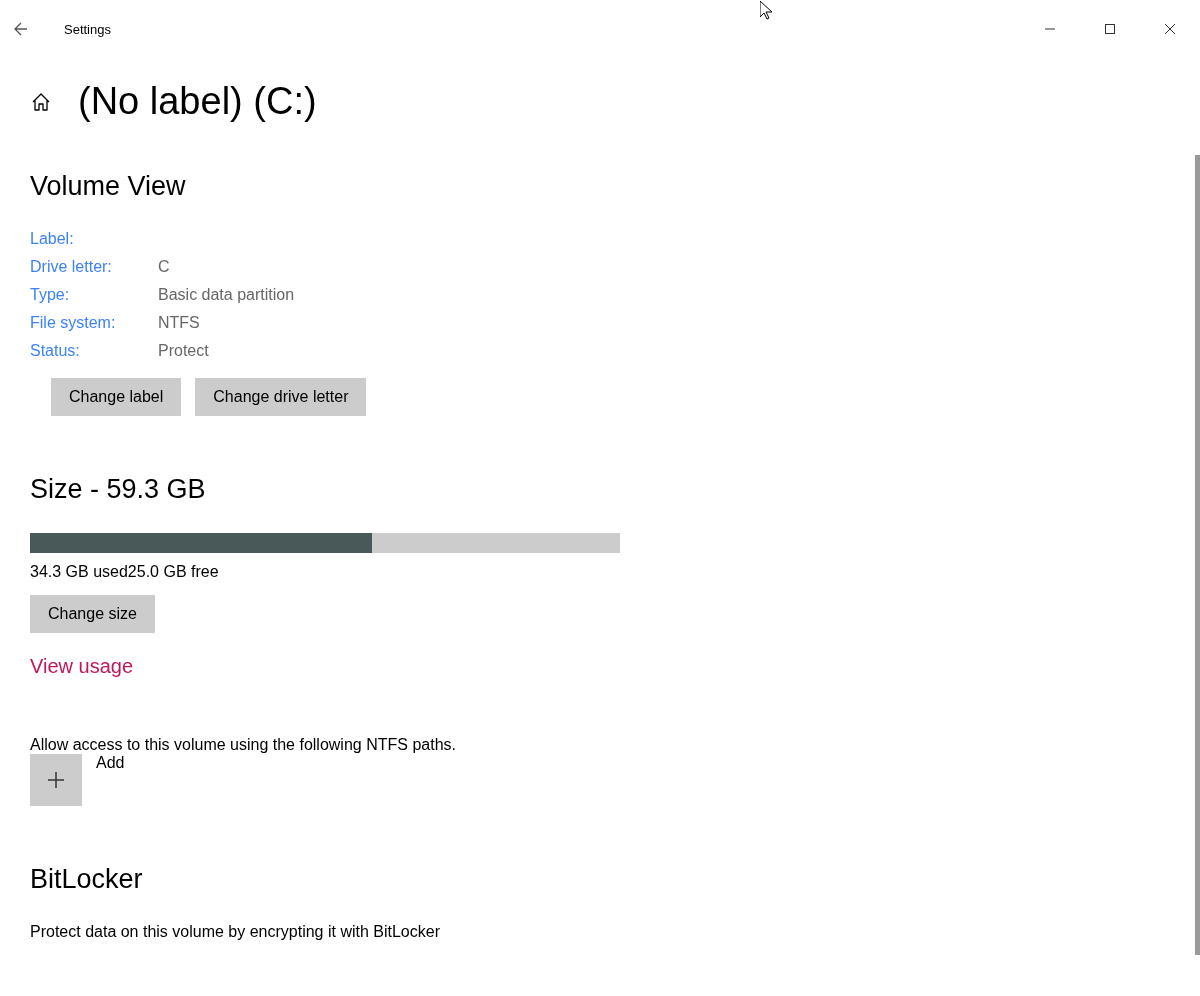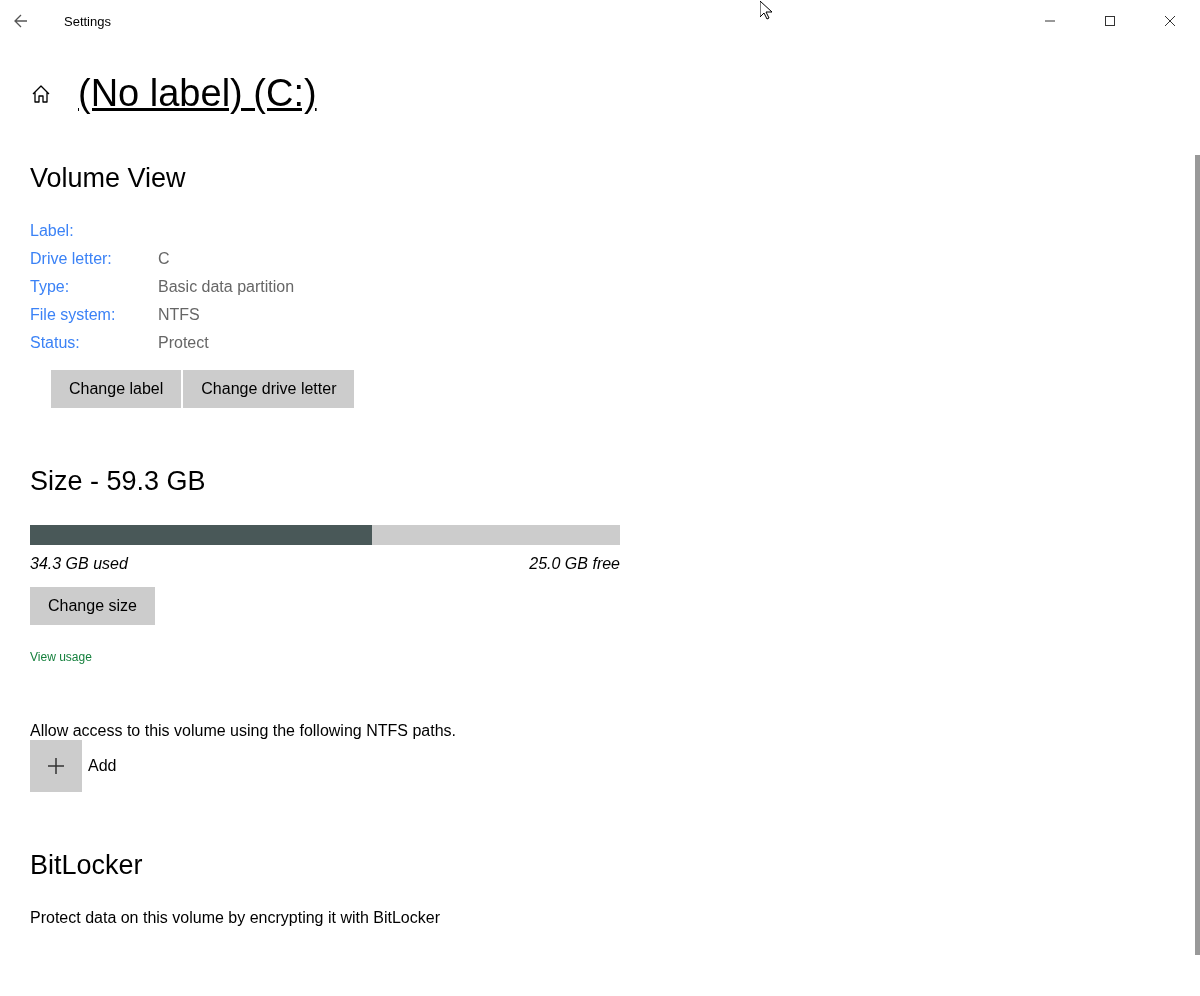--- a/index.html
+++ b/index.html
@@ -15,20 +15,21 @@
       width: 1200px;
       height: 996px;
       overflow: hidden;
       position: relative;
     }
     .titlebar {
       display: flex;
       align-items: center;
       height: 42px;
       position: relative;
+      margin-top: 8px;
     }
     .back-btn {
       width: 42px;
       height: 42px;
       display: flex;
       align-items: center;
       justify-content: center;
       cursor: pointer;
     }
     .title {
@@ -62,21 +63,20 @@
       margin-bottom: 48px;
     }
     .home-icon {
       width: 22px;
       height: 22px;
       cursor: pointer;
     }
     .page-title {
       font-size: 38px;
       font-weight: 400;
-      text-decoration: underline;
     }
     .section-heading {
       font-size: 27px;
       font-weight: 400;
       margin-bottom: 28px;
     }
     .kv-table {
       margin-bottom: 18px;
     }
     .kv-row {
@@ -88,21 +88,21 @@
       width: 128px;
       font-size: 16px;
       color: #3b82f6;
     }
     .kv-value {
       font-size: 16px;
       color: #666;
     }
     .btn-row {
       display: flex;
-      gap: 2px;
+      gap: 14px;
       margin-top: 2px;
       padding-left: 21px;
     }
     .btn {
       background: #ccc;
       border: none;
       padding: 10px 18px;
       font-size: 16px;
       font-family: inherit;
       cursor: pointer;
@@ -118,39 +118,37 @@
       margin-bottom: 10px;
       position: relative;
     }
     .size-bar-fill {
       height: 100%;
       background: #495858;
       width: 57.9%;
     }
     .size-labels {
       display: flex;
-      justify-content: space-between;
       width: 590px;
       font-size: 16px;
       margin-bottom: 14px;
-      font-style: italic;
     }
     .link {
-      color: #15803d;
-      font-size: 12px;
+      color: #be185d;
+      font-size: 20px;
       cursor: pointer;
       display: inline-block;
     }
     .paths-desc {
       font-size: 16px;
     }
     .add-row {
       display: flex;
-      align-items: center;
-      gap: 6px;
+      align-items: flex-start;
+      gap: 14px;
     }
     .add-square {
       width: 52px;
       height: 52px;
       background: #ccc;
       display: flex;
       align-items: center;
       justify-content: center;
       cursor: pointer;
     }

